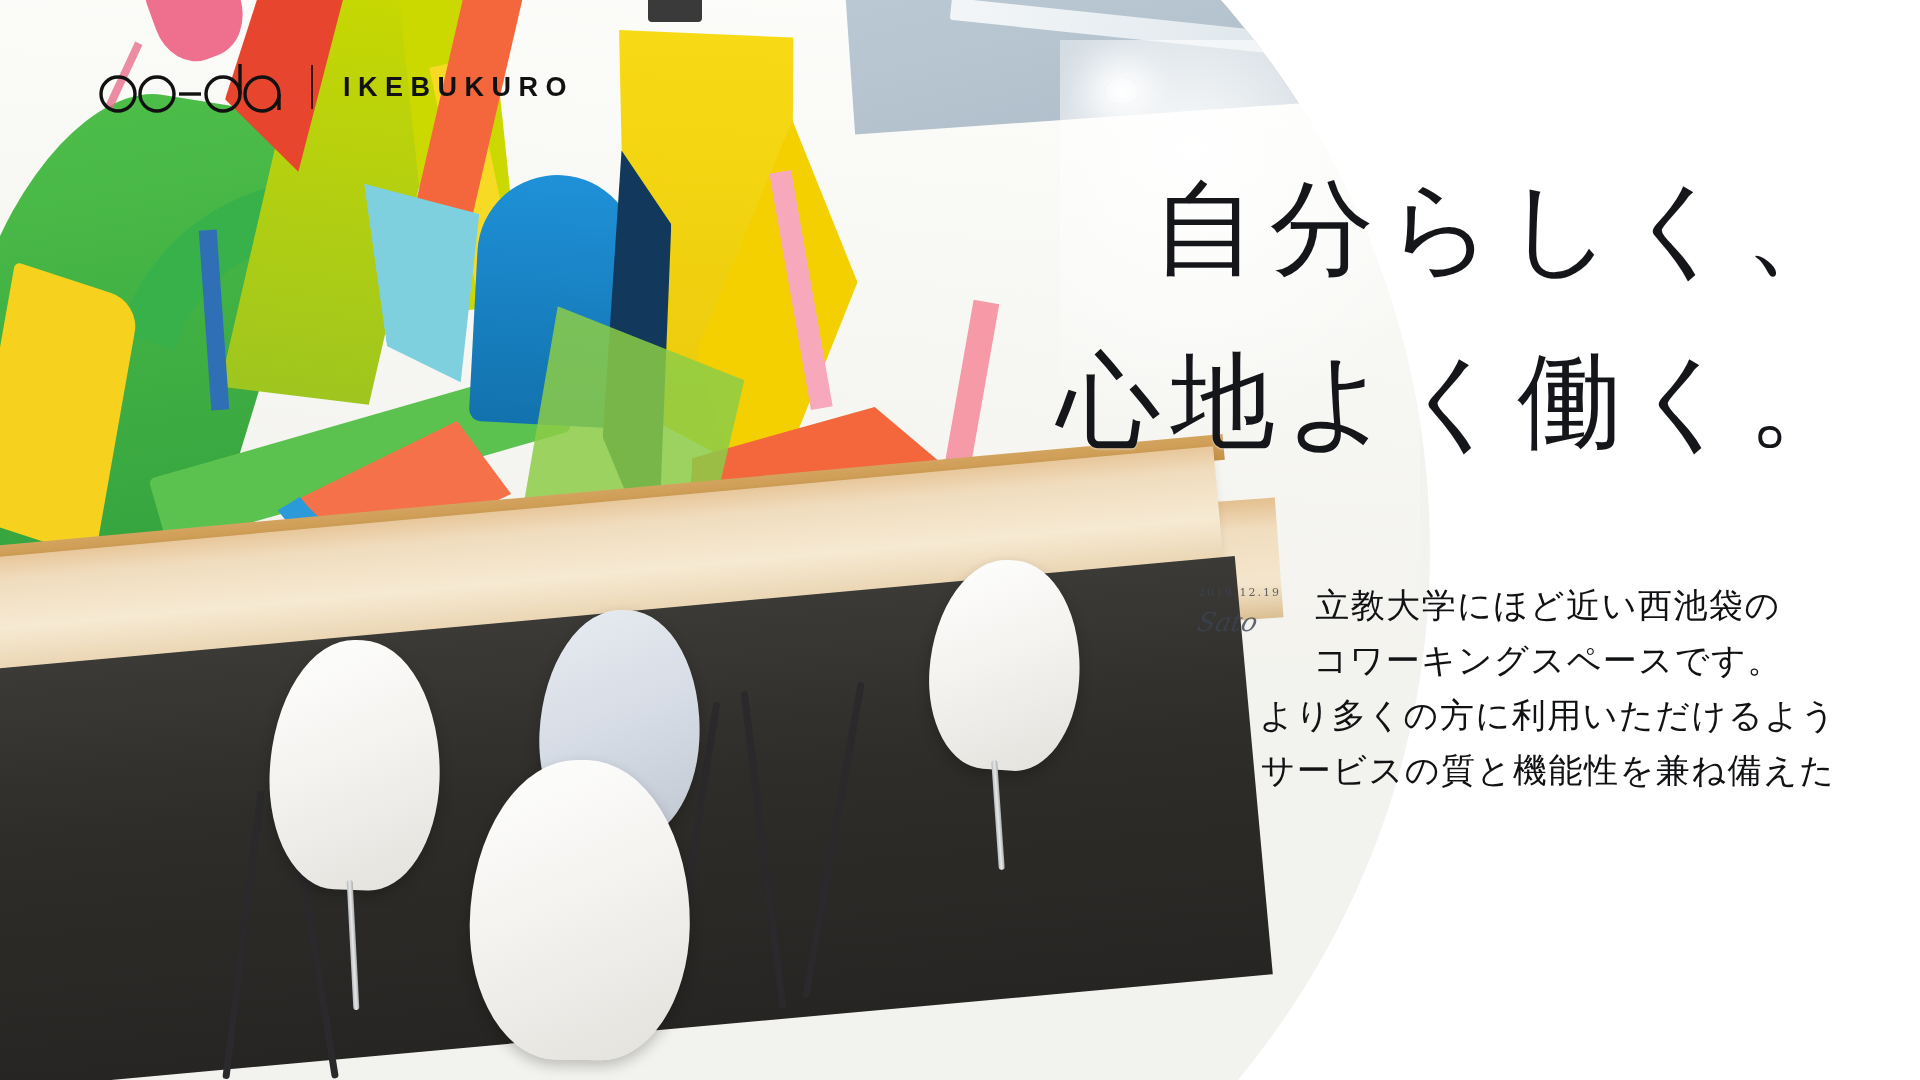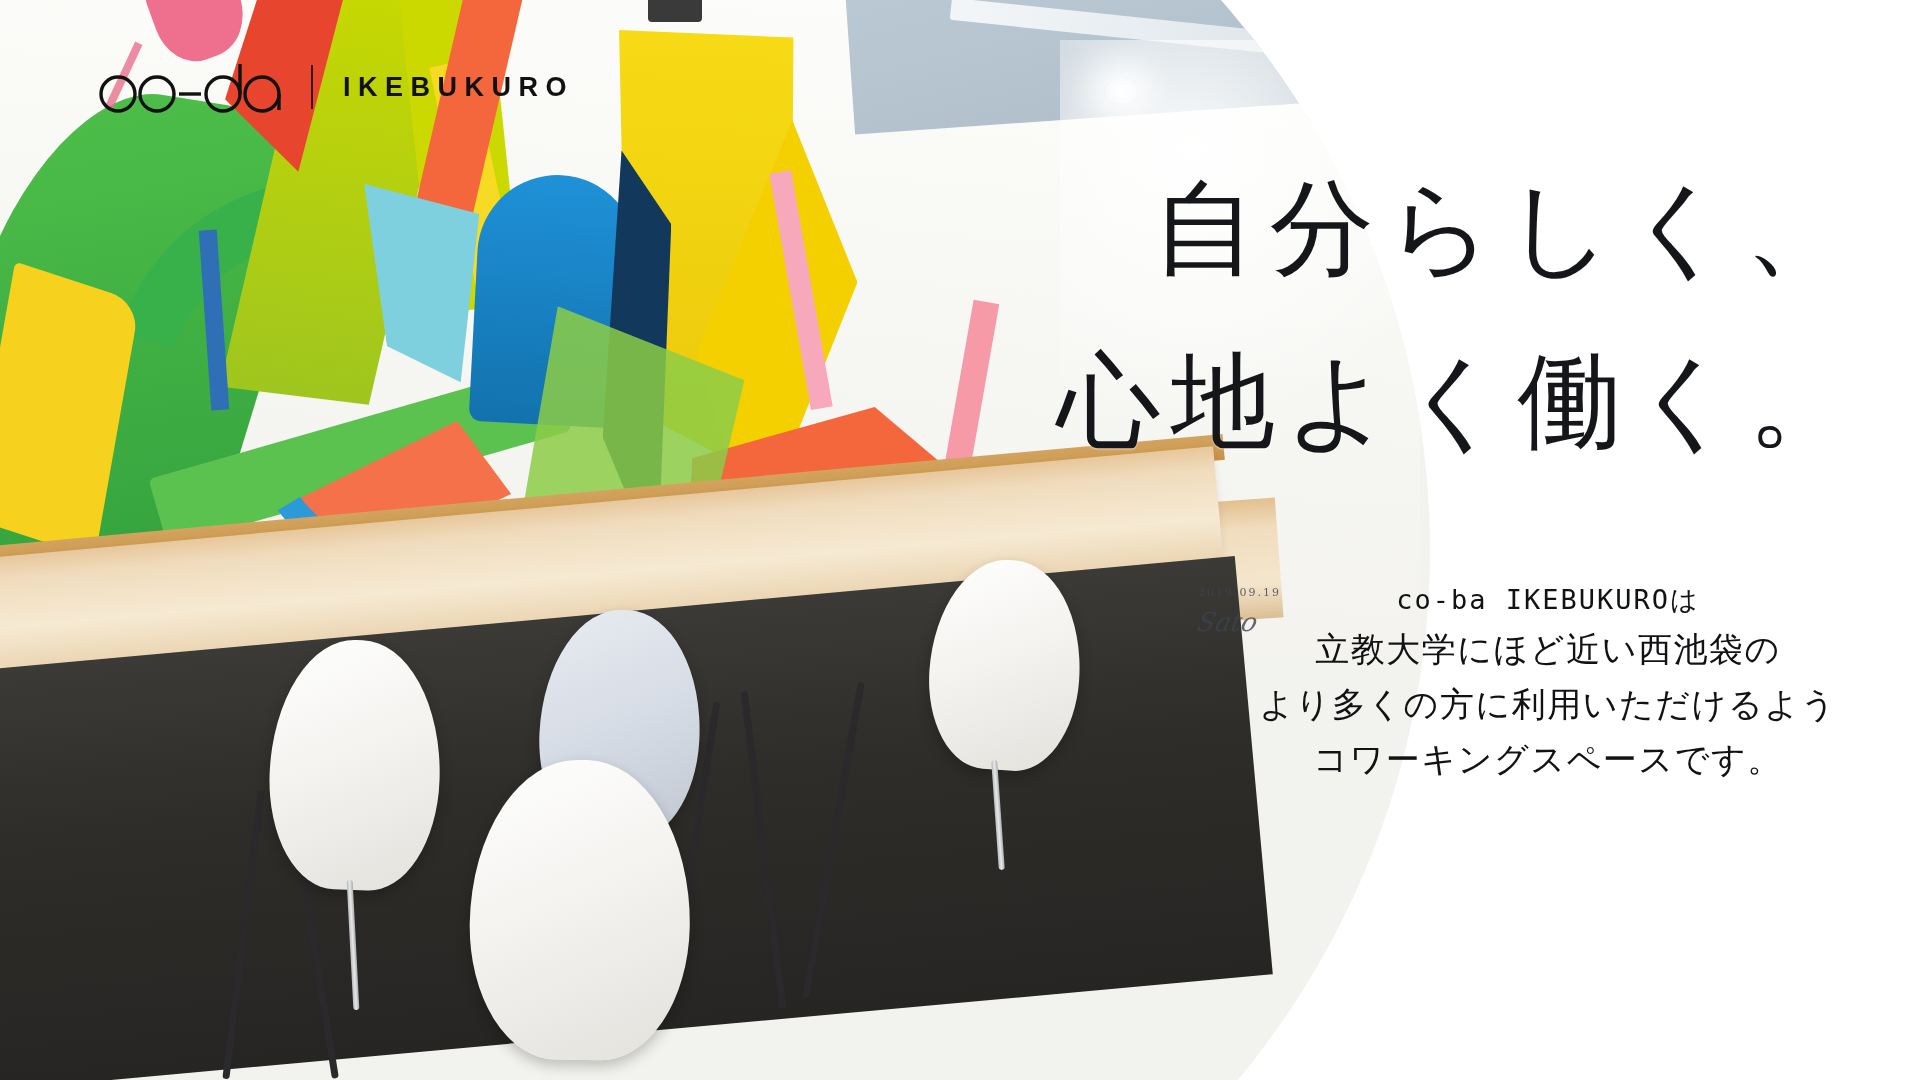--- a/index.html
+++ b/index.html
@@ -275,21 +275,21 @@
       <div class="s" style="left:120px;top:40px;width:8px;height:70px;
                   background:#e8708c;transform:rotate(25deg);opacity:.8;"></div>
 
       <div class="s" style="left:520px;top:300px;width:230px;height:300px;
                   background:rgba(140,205,70,.85);transform:rotate(-5deg);
                   clip-path:polygon(22% 0,100% 30%,70% 100%,0 64%);"></div>
       <div class="s" style="left:205px;top:230px;width:18px;height:180px;
                   background:#2f6fb5;transform:rotate(-4deg);"></div>
 
       <div id="wall-sign">
-        <div class="sig-date">2019.09.19</div>
+        <div class="sig-date">2019.12.19</div>
         <div class="sig-name">Sato</div>
       </div>
 
       <div class="counter-edge"></div>
       <div class="counter-top2"></div>
       <div class="counter-top"></div>
       <div class="underdark"></div>
 
       <div class="leg" style="left:690px;top:700px;height:300px;transform:rotate(9deg);"></div>
       <div class="leg" style="left:760px;top:690px;height:320px;transform:rotate(-7deg);"></div>
@@ -324,19 +324,19 @@
     <div class="logo-divider"></div>
     <div id="logo-city">IKEBUKURO</div>
   </div>
 
   <div id="headline">
     <div class="hl-line l1">自分らしく、</div>
     <div class="hl-line l2">心地よく働く。</div>
   </div>
 
   <div id="description">
-    <div class="desc-line first">co-ba IKEBUKUROは</div>
     <div class="desc-line">立教大学にほど近い西池袋の</div>
+    <div class="desc-line">コワーキングスペースです。</div>
     <div class="desc-line">より多くの方に利用いただけるよう</div>
-    <div class="desc-line">コワーキングスペースです。</div>
+    <div class="desc-line">サービスの質と機能性を兼ね備えた</div>
   </div>
 
 </div>
 
 </body></html>

